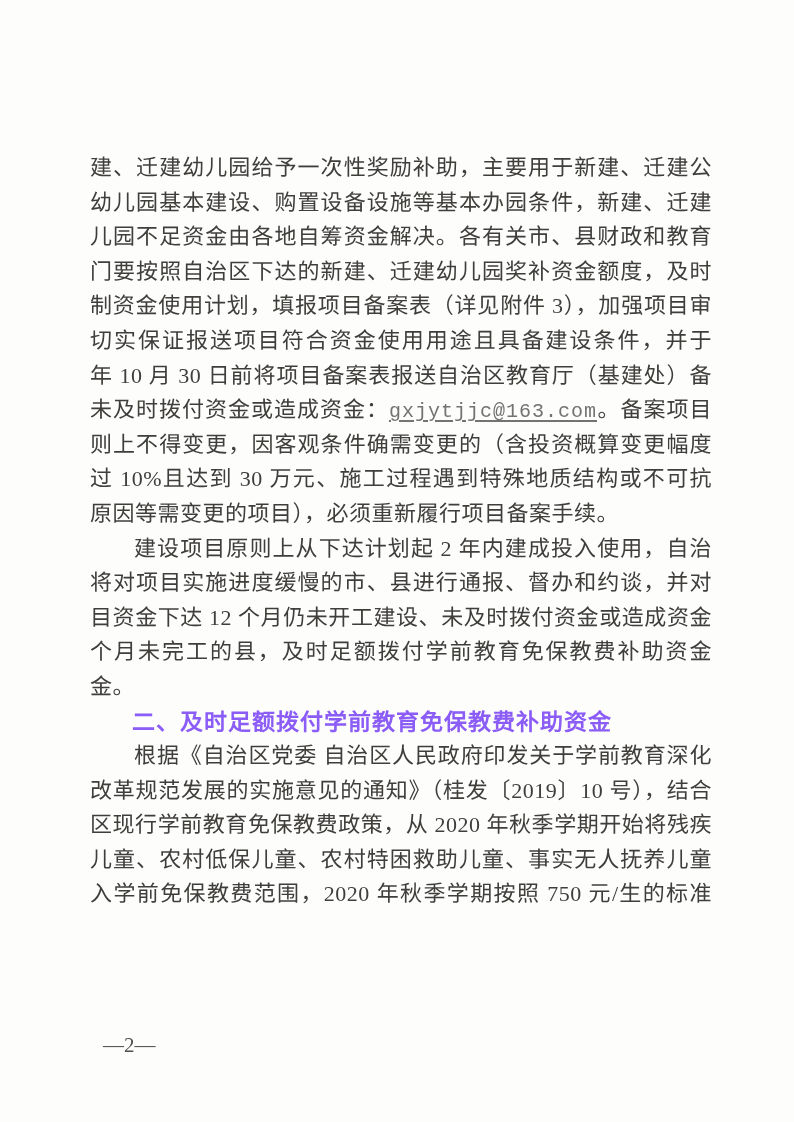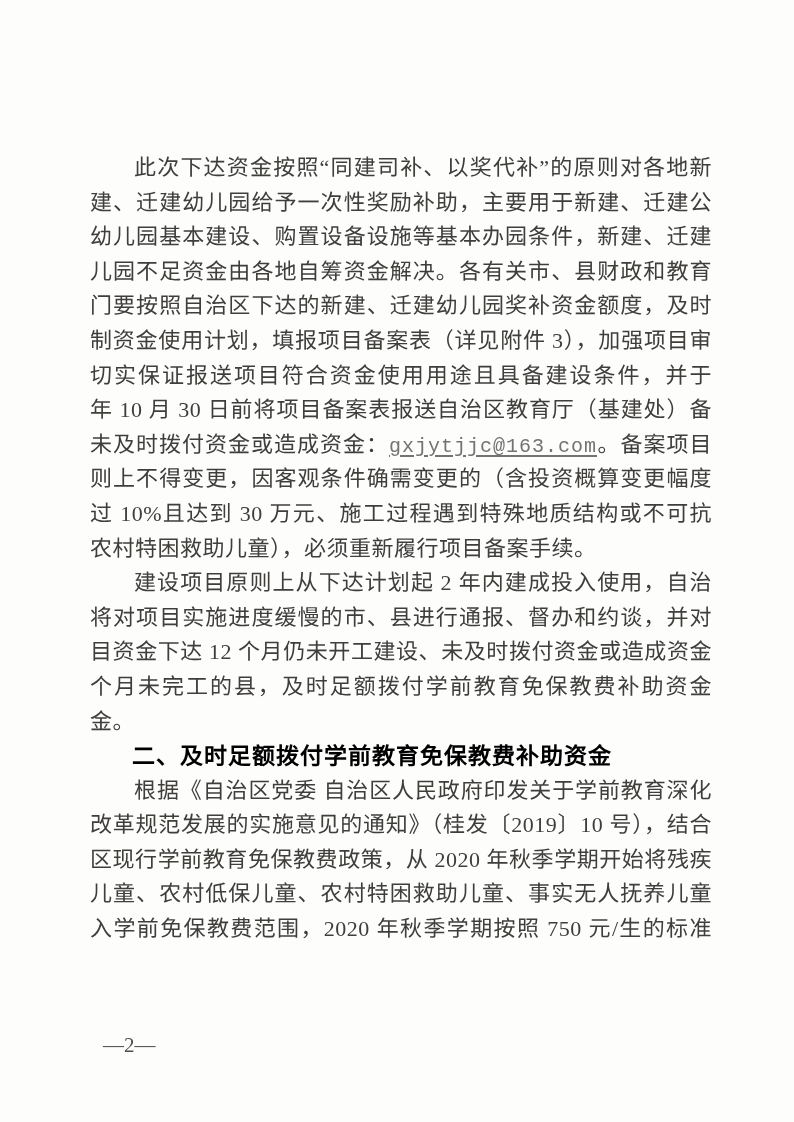--- a/index.html
+++ b/index.html
@@ -34,21 +34,21 @@
   .line.indent {
     text-indent: 44px;
   }
   .line.para-end {
     text-align-last: left;
   }
   .line.heading {
     font-family: "Liberation Sans", "DejaVu Sans", sans-serif;
     font-weight: 700;
     font-size: 23px;
-    color: #000000;
+    color: #8b5cf6;
     text-indent: 42px;
     text-align: left;
     text-align-last: left;
     letter-spacing: 1px;
   }
   .email-link {
     color: #737373;
     text-decoration: underline;
     text-underline-offset: 3px;
     cursor: pointer;
@@ -66,34 +66,33 @@
     font-family: "Liberation Serif", "DejaVu Serif", serif;
   }
 </style>
 </head>
 <body>
 
 <div class="page">
 
   <div class="textblock">
 
-    <div class="line indent">此次下达资金按照“同建司补、以奖代补”的原则对各地新</div>
     <div class="line">建、迁建幼儿园给予一次性奖励补助，主要用于新建、迁建公办</div>
     <div class="line">幼儿园基本建设、购置设备设施等基本办园条件，新建、迁建幼</div>
     <div class="line">儿园不足资金由各地自筹资金解决。各有关市、县财政和教育部</div>
     <div class="line">门要按照自治区下达的新建、迁建幼儿园奖补资金额度，及时编</div>
     <div class="line">制资金使用计划，填报项目备案表（详见附件 3），加强项目审核，</div>
     <div class="line">切实保证报送项目符合资金使用用途且具备建设条件，并于 2020</div>
     <div class="line">年 10 月 30 日前将项目备案表报送自治区教育厅（基建处）备案，</div>
     <div class="line">
       <span>未及时拨付资金或造成资金：</span><span class="email-link">gxjytjjc@163.com</span><span>。备案项目计划原</span>
     </div>
     <div class="line">则上不得变更，因客观条件确需变更的（含投资概算变更幅度超</div>
     <div class="line">过 10%且达到 30 万元、施工过程遇到特殊地质结构或不可抗力的</div>
-    <div class="line para-end">农村特困救助儿童），必须重新履行项目备案手续。</div>
+    <div class="line para-end">原因等需变更的项目），必须重新履行项目备案手续。</div>
 
     <div class="line indent">建设项目原则上从下达计划起 2 年内建成投入使用，自治区</div>
     <div class="line">将对项目实施进度缓慢的市、县进行通报、督办和约谈，并对项</div>
     <div class="line">目资金下达 12 个月仍未开工建设、未及时拨付资金或造成资金</div>
     <div class="line">个月未完工的县，及时足额拨付学前教育免保教费补助资金</div>
     <div class="line para-end">金。</div>
 
     <div class="line heading">二、及时足额拨付学前教育免保教费补助资金</div>
 
     <div class="line indent">根据《自治区党委 自治区人民政府印发关于学前教育深化</div>

